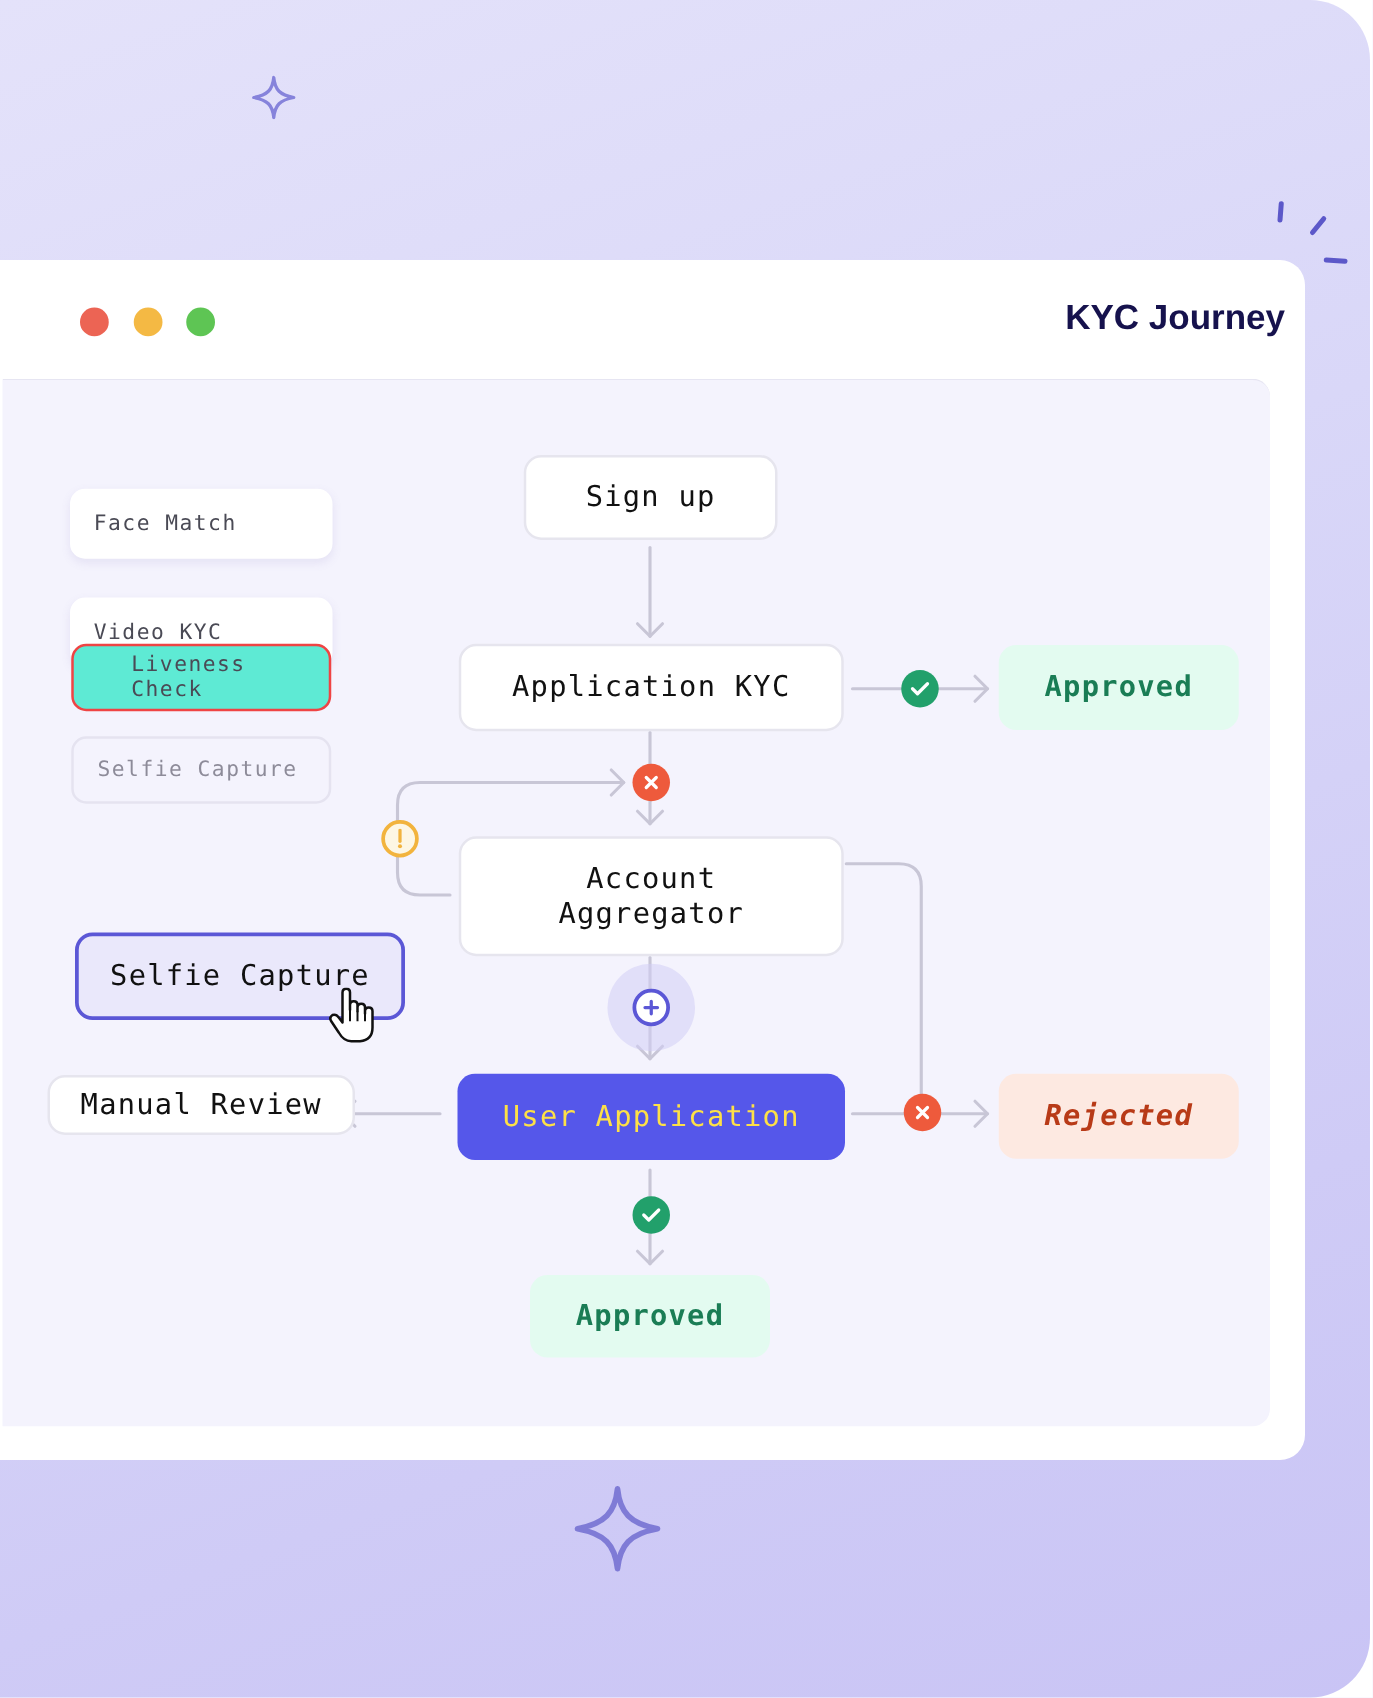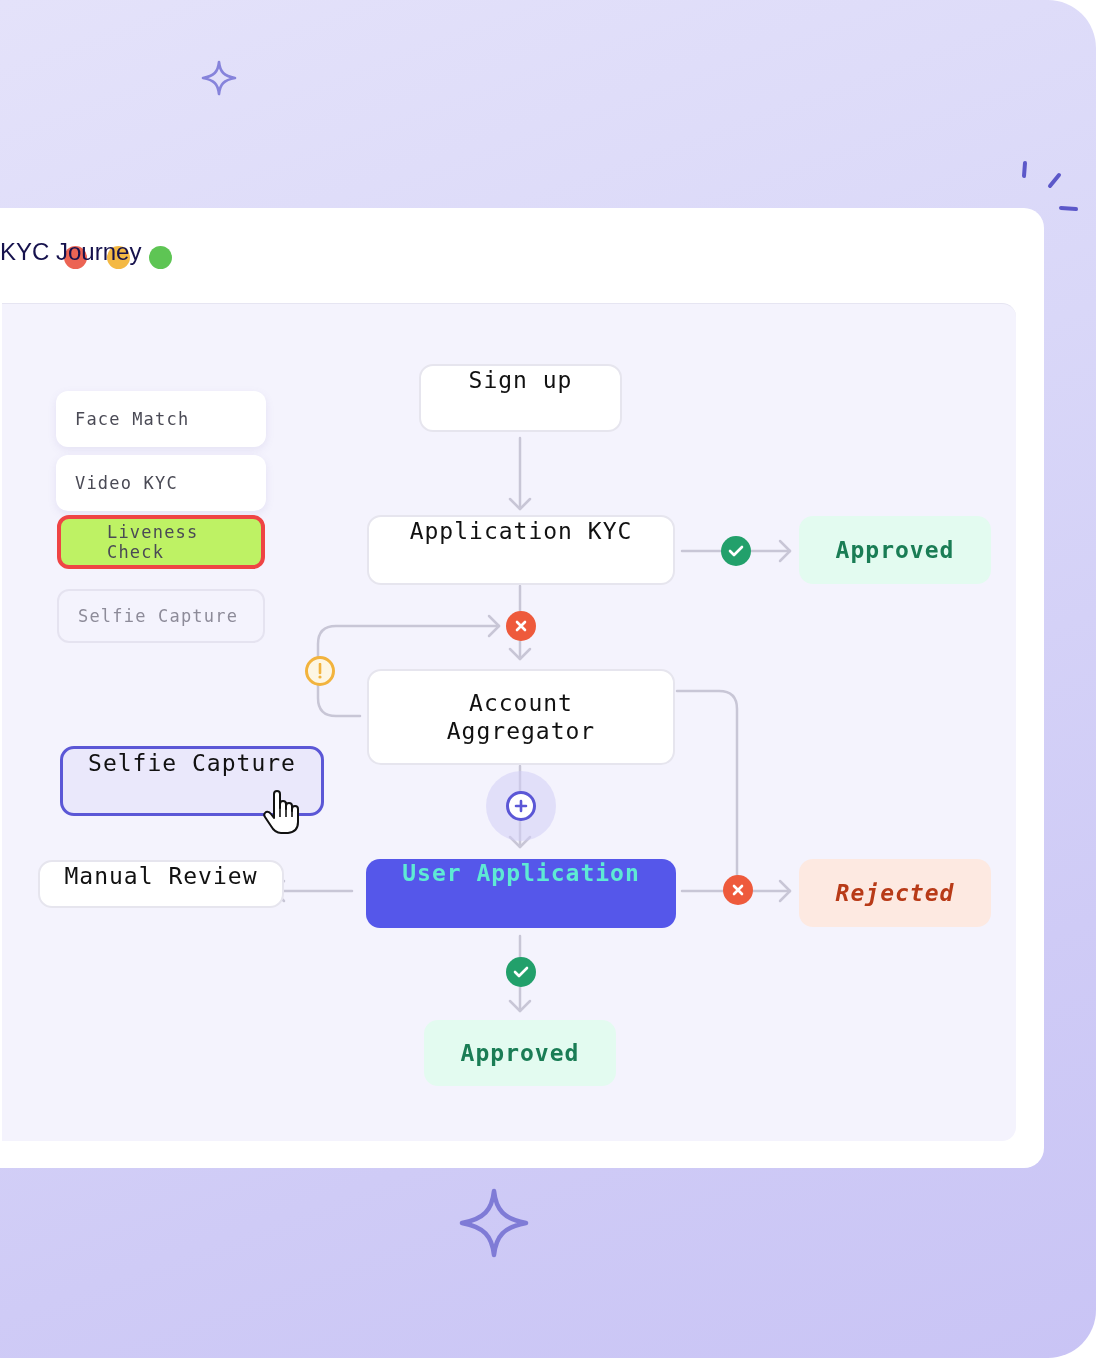--- a/index.html
+++ b/index.html
@@ -3,31 +3,31 @@
 <meta charset="utf-8">
 <style>
   html, body { margin:0; padding:0; }
   body { width:1098px; height:1358px; position:relative; overflow:hidden; background:#ffffff; font-family:"DejaVu Sans Mono", monospace; }
   .bg { position:absolute; left:0; top:0; width:1096px; height:1358px; border-radius:0 48px 48px 0;
         background:linear-gradient(160deg,#e4e2fa 0%,#d9d7f8 40%,#cfcbf6 75%,#c9c4f5 100%); }
   .sparkle { position:absolute; }
   .window { position:absolute; left:0; top:208px; width:1044px; height:960px; background:#ffffff; border-radius:0 20px 20px 0; }
   .titlebar { position:absolute; left:0; top:0; width:1044px; height:95px; }
   .dot { position:absolute; top:38px; width:23px; height:23px; border-radius:50%; }
-  .title { position:absolute; left:0; width:1028px; top:30px; text-align:left; font-family:"Liberation Sans", sans-serif; font-weight:normal; font-size:24px; color:#16124d; }
+  .title { position:absolute; left:0; width:1028px; top:30px; text-align:right; font-family:"Liberation Sans", sans-serif; font-weight:bold; font-size:28px; color:#16124d; }
   .canvas { position:absolute; left:2px; top:95px; width:1014px; height:837px; background:#f4f3fd; border-top:1px solid #e6e5f2; border-radius:0 14px 14px 0; }
-  .node { position:absolute; box-sizing:border-box; display:flex; justify-content:center; text-align:center; border-radius:14px; background:#ffffff; border:2px solid #e6e5ee; color:#111; font-size:23px; letter-spacing:1px; line-height:28px; }
+  .node { position:absolute; box-sizing:border-box; display:flex; align-items:center; justify-content:center; text-align:center; border-radius:14px; background:#ffffff; border:2px solid #e6e5ee; color:#111; font-size:23px; letter-spacing:1px; line-height:28px; }
   .chip { position:absolute; box-sizing:border-box; display:flex; align-items:center; padding-left:19px; border-radius:12px; font-size:17px; letter-spacing:1.2px; }
   .chip.solid { background:#fff; box-shadow:0 3px 8px rgba(120,110,180,0.12); color:#4a4a55;margin-top:24px; }
-  .chip.soft { background:#bef264; border:4px solid #ef4444; color:#4a4a55;padding-left:46px; }
+  .chip.soft { background:#5eead4; border:2px solid #ef4444; color:#4a4a55;padding-left:46px; }
   .chip.ghost { background:#f4f3fd; border:2px solid #e5e3f0; color:#8d8b99; }
   .status { position:absolute; box-sizing:border-box; display:flex; align-items:center; justify-content:center; border-radius:14px; font-size:23px; font-weight:bold; letter-spacing:1px;text-align:center; }
   .approved { background:#e3fbf0; color:#1a7d55; }
   .rejected { background:#fde9e1; color:#b83a17;font-style:italic; }
-  .primary { background:#5557ea; border:none; color:#5eead4; font-weight:bold; }
+  .primary { background:#5557ea; border:none; color:#fde047; font-weight:normal; }
   .selected { background:#eae8fb; border:3px solid #5b57d6; border-radius:14px; }
   svg.wires { position:absolute; left:0; top:0; }
   .badge { position:absolute; width:30px; height:30px; border-radius:50%; display:flex; align-items:center; justify-content:center; }
 </style>
 </head>
 <body>
 
 <div class="bg">
 
   <svg class="sparkle" style="left:200px;top:60px" width="38" height="36" viewBox="0 0 38 36">
@@ -82,21 +82,21 @@
         <polyline points="282,577 272,587 282,597"></polyline>
 
         <line x1="518" y1="632" x2="518" y2="707"></line>
         <polyline points="508,697 518,707 528,697"></polyline>
       </g>
     </svg>
 
     <div class="chip solid" style="left:54px;top:63px;width:210px;height:56px">
         <span>Face Match</span>
       </div>
-    <div class="chip solid" style="left:54px;top:127px;width:210px;height:56px">
+    <div class="chip solid" style="left:54px;top:150px;width:210px;height:56px">
         <span>Video KYC</span>
       </div>
     <div class="chip soft" style="left:55px;top:211px;width:208px;height:54px">
         <span>Liveness Check</span>
       </div>
     <div class="chip ghost" style="left:55px;top:285px;width:208px;height:54px">
         <span>Selfie Capture</span>
       </div>
 
     <div class="node selected" style="left:58px;top:442px;width:264px;height:70px;font-size:23px">

